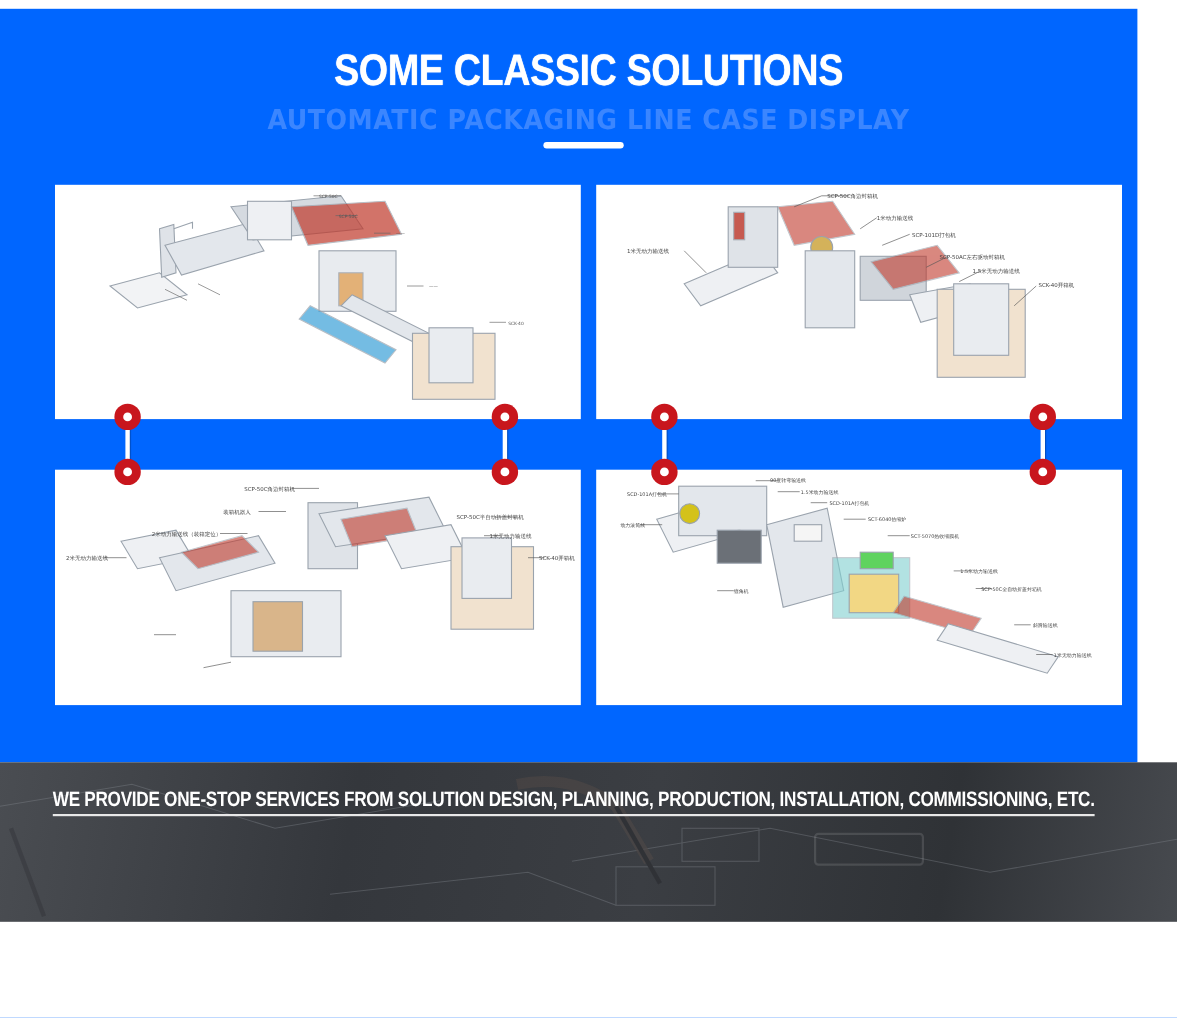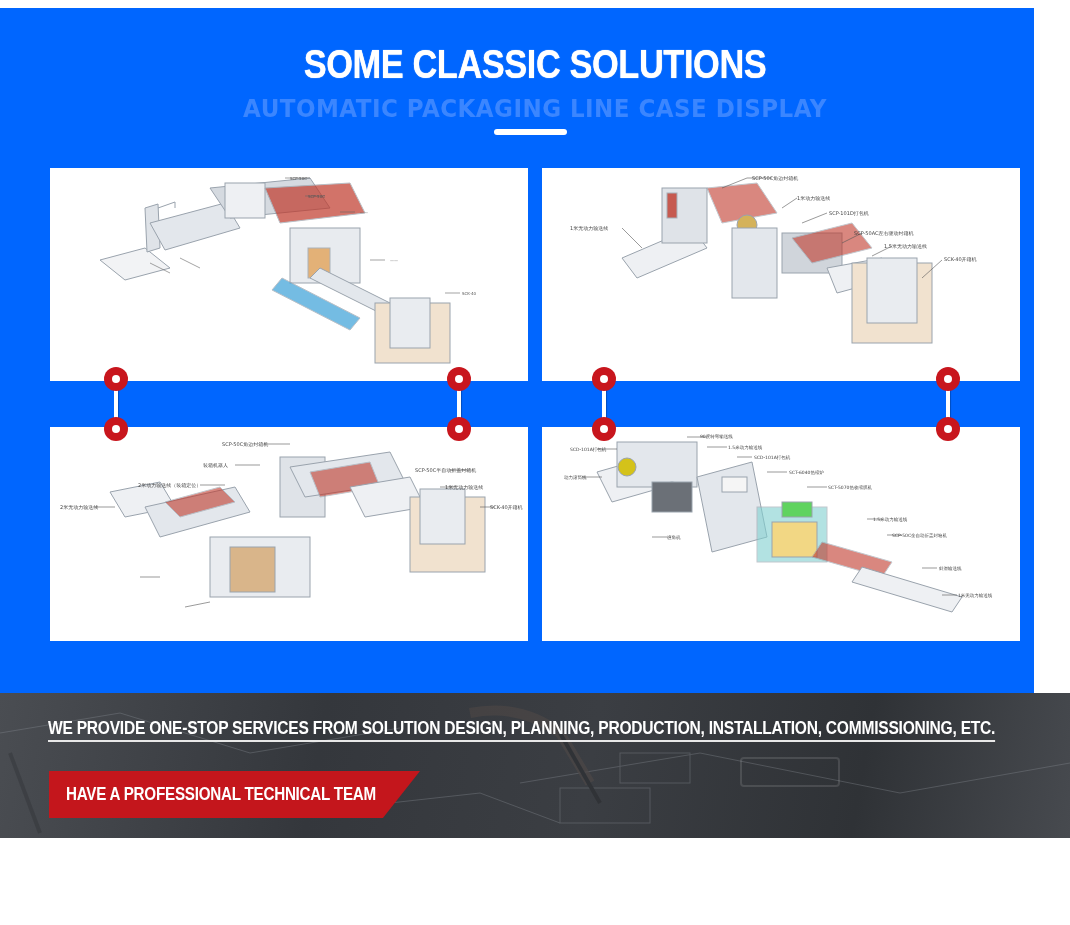--- a/index.html
+++ b/index.html
@@ -279,16 +279,13 @@
       <path d="M300,120 L480,100 L560,130"></path>
       <rect x="560" y="95" width="90" height="35"></rect>
       <rect x="620" y="60" width="70" height="30"></rect>
       <path d="M10,60 L40,140" stroke-width="4" stroke="#2b2d31"></path>
       <path d="M470,20 Q520,10 560,40 L590,90" stroke="#6e5a4f" stroke-width="10" opacity="0.7"></path>
       <path d="M560,40 L600,110" stroke="#1e1f22" stroke-width="4"></path>
     </g>
   </svg>
   <div class="watermark"></div>
   <div class="svc-text">WE PROVIDE ONE-STOP SERVICES FROM SOLUTION DESIGN, PLANNING, PRODUCTION, INSTALLATION, COMMISSIONING, ETC.</div>
-  <div class="team-badge">
-    <span>HAVE A PROFESSIONAL TECHNICAL TEAM</span>
-  </div>
 </section>
 
 </body></html>

